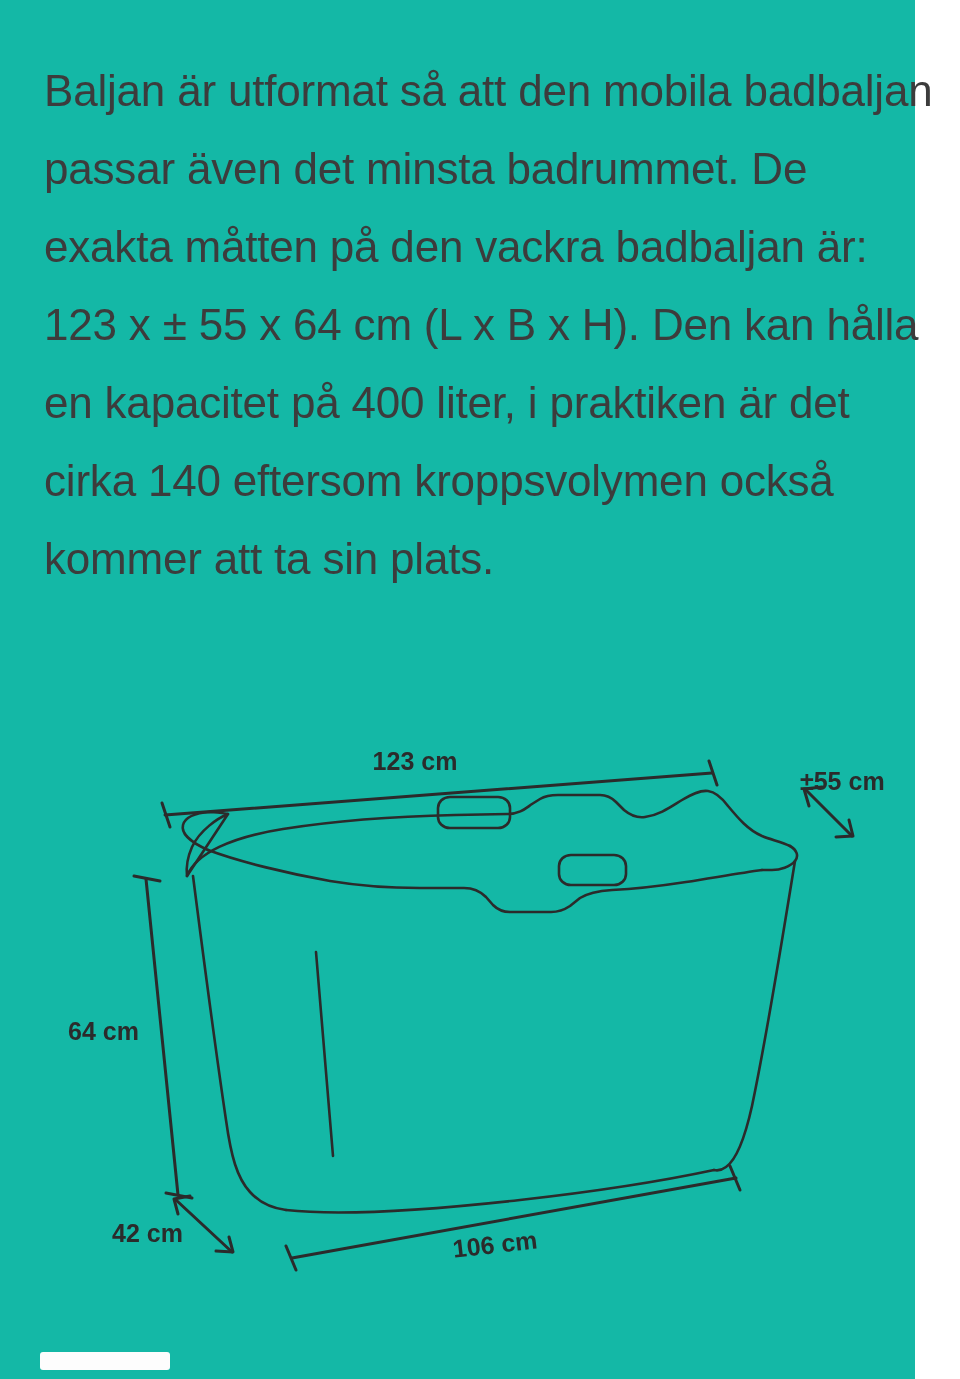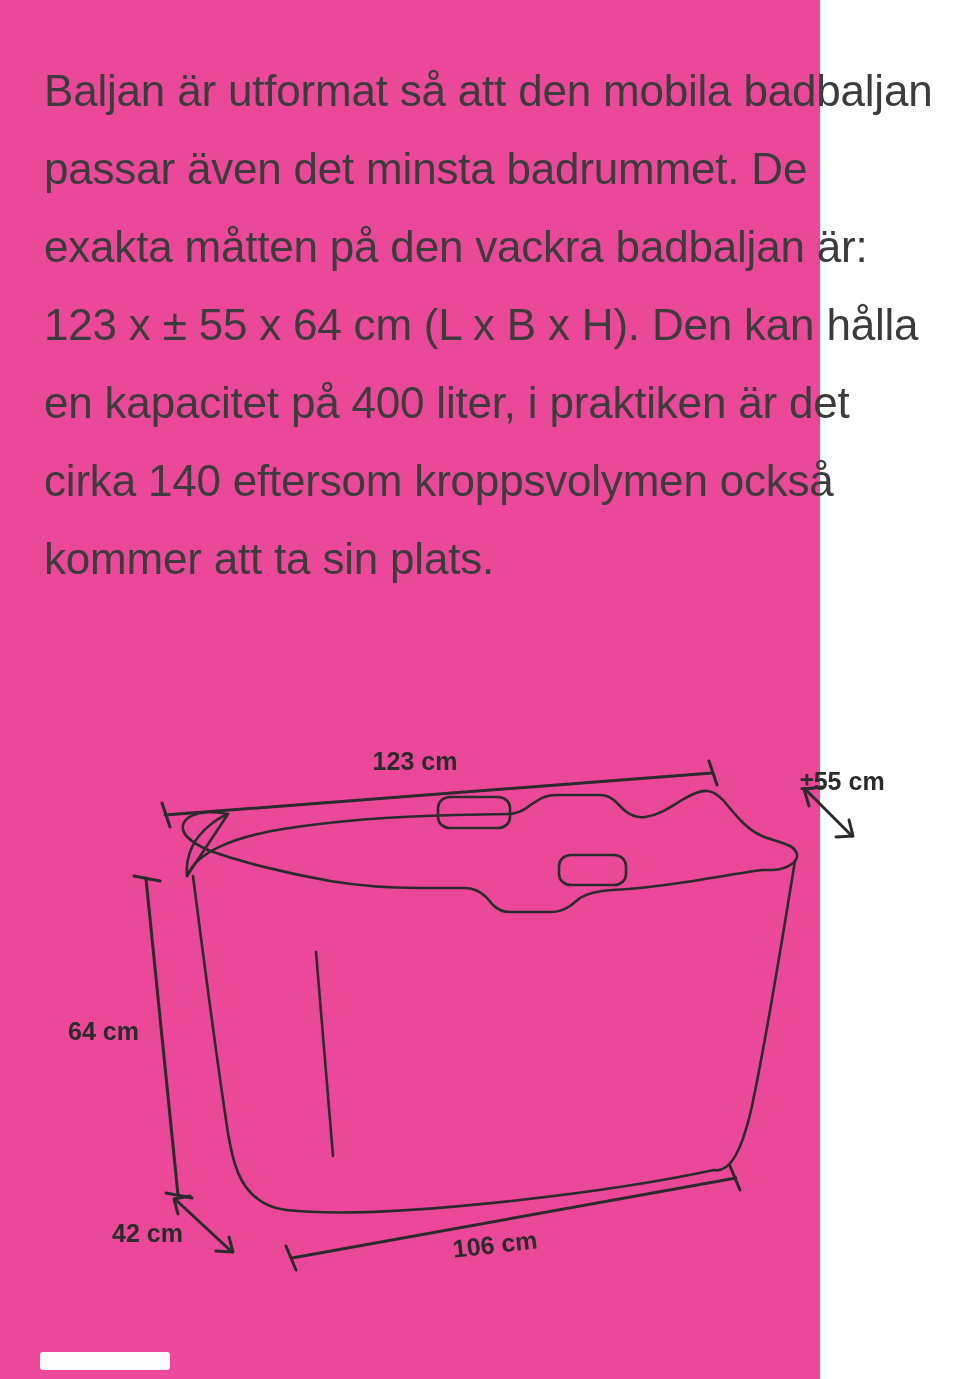--- a/index.html
+++ b/index.html
@@ -10,23 +10,23 @@
   body {
     width: 960px;
     height: 1379px;
     background: #ffffff;
     font-family: "Liberation Sans", sans-serif;
     overflow: hidden;
     position: relative;
   }
   .page {
     position: relative;
-    width: 820px;
+    width: 915px;
     height: 1379px;
-    background: #ec4899;
+    background: #14b8a6;
   }
 
   
   .description {
     position: absolute;
     left: 44px;
     top: 8px;
     width: 890px;
     color: #3c3c3c;
     font-size: 44px;

